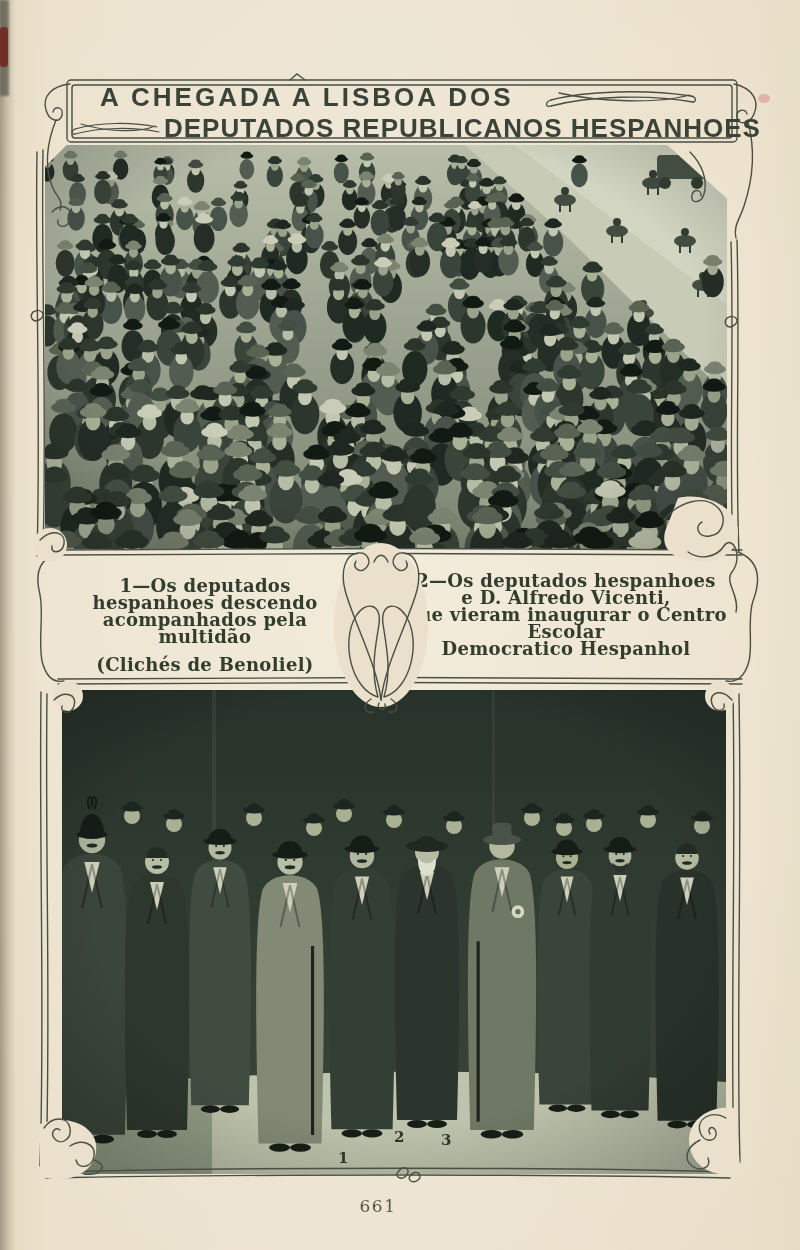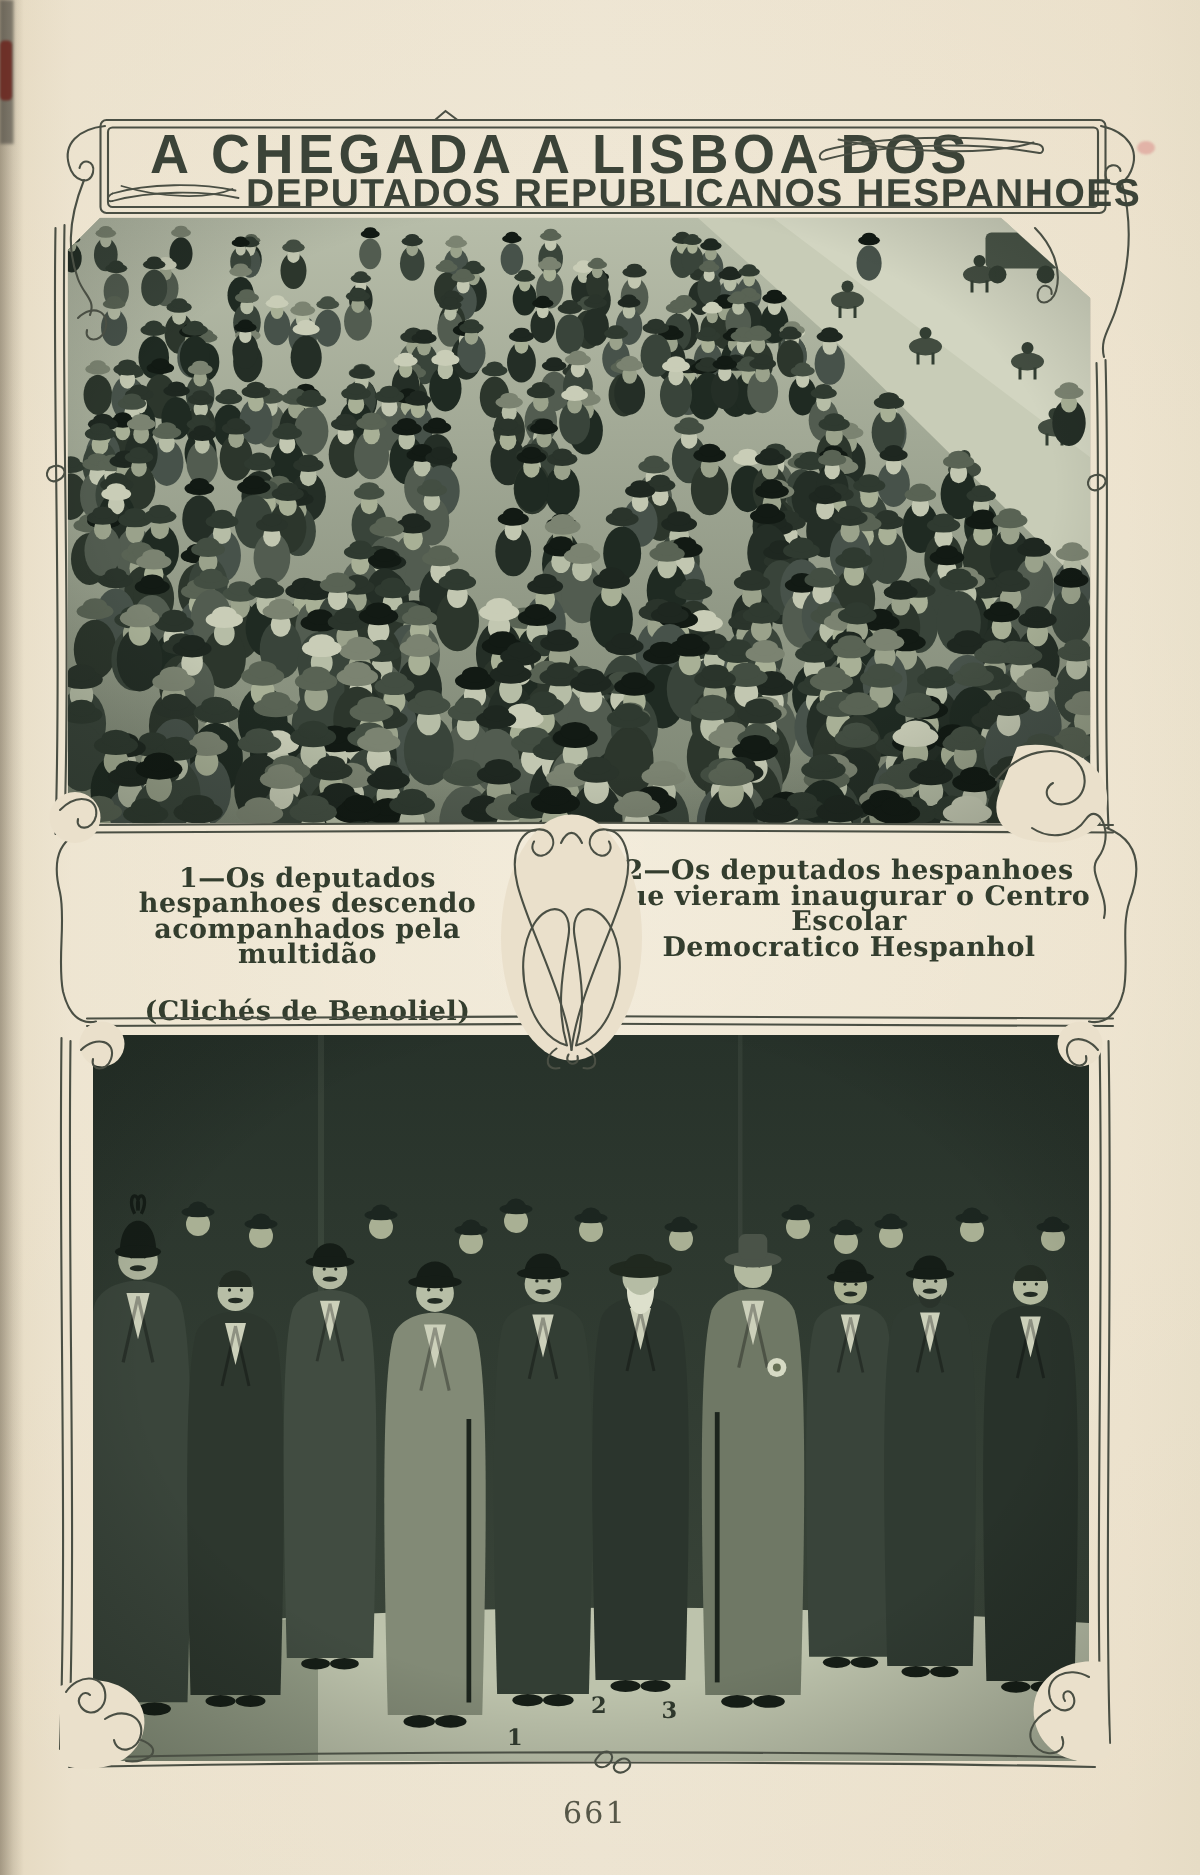--- a/index.html
+++ b/index.html
@@ -16,48 +16,48 @@
   .gutter-shadow{position:absolute;left:0;top:0;width:16px;height:1250px;
     background:linear-gradient(90deg, rgba(74,64,48,.42), rgba(74,64,48,.14) 55%, rgba(0,0,0,0));}
   .stain-dark{position:absolute;left:0;top:0;width:9px;height:96px;background:rgba(60,58,52,.55);filter:blur(1px);}
   .stain-red{position:absolute;left:0;top:27px;width:8px;height:40px;background:#6d261f;border-radius:3px;filter:blur(.6px);opacity:.85;}
   .stain-pink{position:absolute;left:758px;top:94px;width:12px;height:9px;background:rgba(214,125,125,.45);border-radius:50%;filter:blur(.7px);}
 
   .deco{position:absolute;left:0;top:0;width:800px;height:1250px;z-index:5;pointer-events:none;}
 
   .banner{position:absolute;left:67px;top:80px;width:670px;height:62px;z-index:6;color:#3b4338;}
   .title1{position:absolute;left:33px;top:2px;font-family:"Liberation Sans",sans-serif;
-    font-weight:bold;font-size:36px;letter-spacing:3px;white-space:nowrap;transform:scaleY(1.02);}
+    font-weight:bold;font-size:26px;letter-spacing:3px;white-space:nowrap;transform:scaleY(1.02);}
   .title2{position:absolute;left:97px;top:33px;font-family:"Liberation Sans",sans-serif;
     font-weight:bold;font-size:26px;letter-spacing:1px;white-space:nowrap;}
   .ribbon-r{position:absolute;left:478px;top:6px;}
   .ribbon-l{position:absolute;left:4px;top:39px;}
 
   .photo{position:absolute;overflow:hidden;background:#9aa28f;z-index:1;
     box-shadow:inset 0 0 40px rgba(25,35,25,.35);}
   .photo1{left:45px;top:145px;width:682px;height:404px;
     clip-path:polygon(0 22px,22px 0,calc(100% - 60px) 0,100% 54px,100% calc(100% - 12px),
       calc(100% - 14px) 100%,16px 100%,0 calc(100% - 14px));}
   .photo2{left:62px;top:690px;width:664px;height:484px;border-radius:12px;}
   .photo svg{display:block;}
 
   .caption{position:absolute;z-index:4;text-align:center;color:#333d2e;
     font-weight:bold;font-size:18px;line-height:17px;letter-spacing:.3px;}
   .caption-left{left:75px;top:577px;width:260px;}
   .caption-right{left:405px;top:572px;width:322px;}
-  .credit{margin-top:21px;}
+  .credit{margin-top:11px;}
 
   .pnum{position:absolute;z-index:3;font-weight:bold;font-size:15px;color:#2e372c;
     font-family:"DejaVu Serif",serif;}
   .pnum.n1{left:276px;top:459px;}
   .pnum.n2{left:332px;top:438px;}
   .pnum.n3{left:379px;top:441px;}
 
-  .folio{position:absolute;left:338px;top:1196px;width:80px;text-align:right;z-index:2;
-    font-size:20px;letter-spacing:1.5px;color:#565748;}
+  .folio{position:absolute;left:338px;top:1196px;width:80px;text-align:center;z-index:2;
+    font-size:17px;letter-spacing:1.5px;color:#565748;}
 </style>
 </head>
 <body>
 
 <div class="page">
 
   <div class="gutter-shadow"></div>
   <div class="stain-dark"></div>
   <div class="stain-red"></div>
   <div class="stain-pink"></div>
@@ -2003,20 +2003,21 @@
     <span class="pnum n3">3</span>
   </div>
 
   <div class="caption caption-left">
     <div>1—Os deputados hespanhoes descendo</div>
     <div>acompanhados pela multidão</div>
     <div class="credit">(Clichés de Benoliel)</div>
   </div>
   <div class="caption caption-right">
     <div>2—Os deputados hespanhoes</div>
+    <div>e D. Alfredo Vicenti,</div>
     <div>que vieram inaugurar o Centro Escolar</div>
     <div>Democratico Hespanhol</div>
   </div>
 
   <svg class="deco" viewBox="0 0 800 1250">
     <g fill="none" stroke="#4a4f44" stroke-width="1.4" stroke-linecap="round">
 
       <rect x="67" y="80" width="670" height="62" rx="4"></rect>
       <rect x="72" y="85" width="660" height="53" rx="3"></rect>
       <path d="M290,80 l7,-6 8,6"></path>

